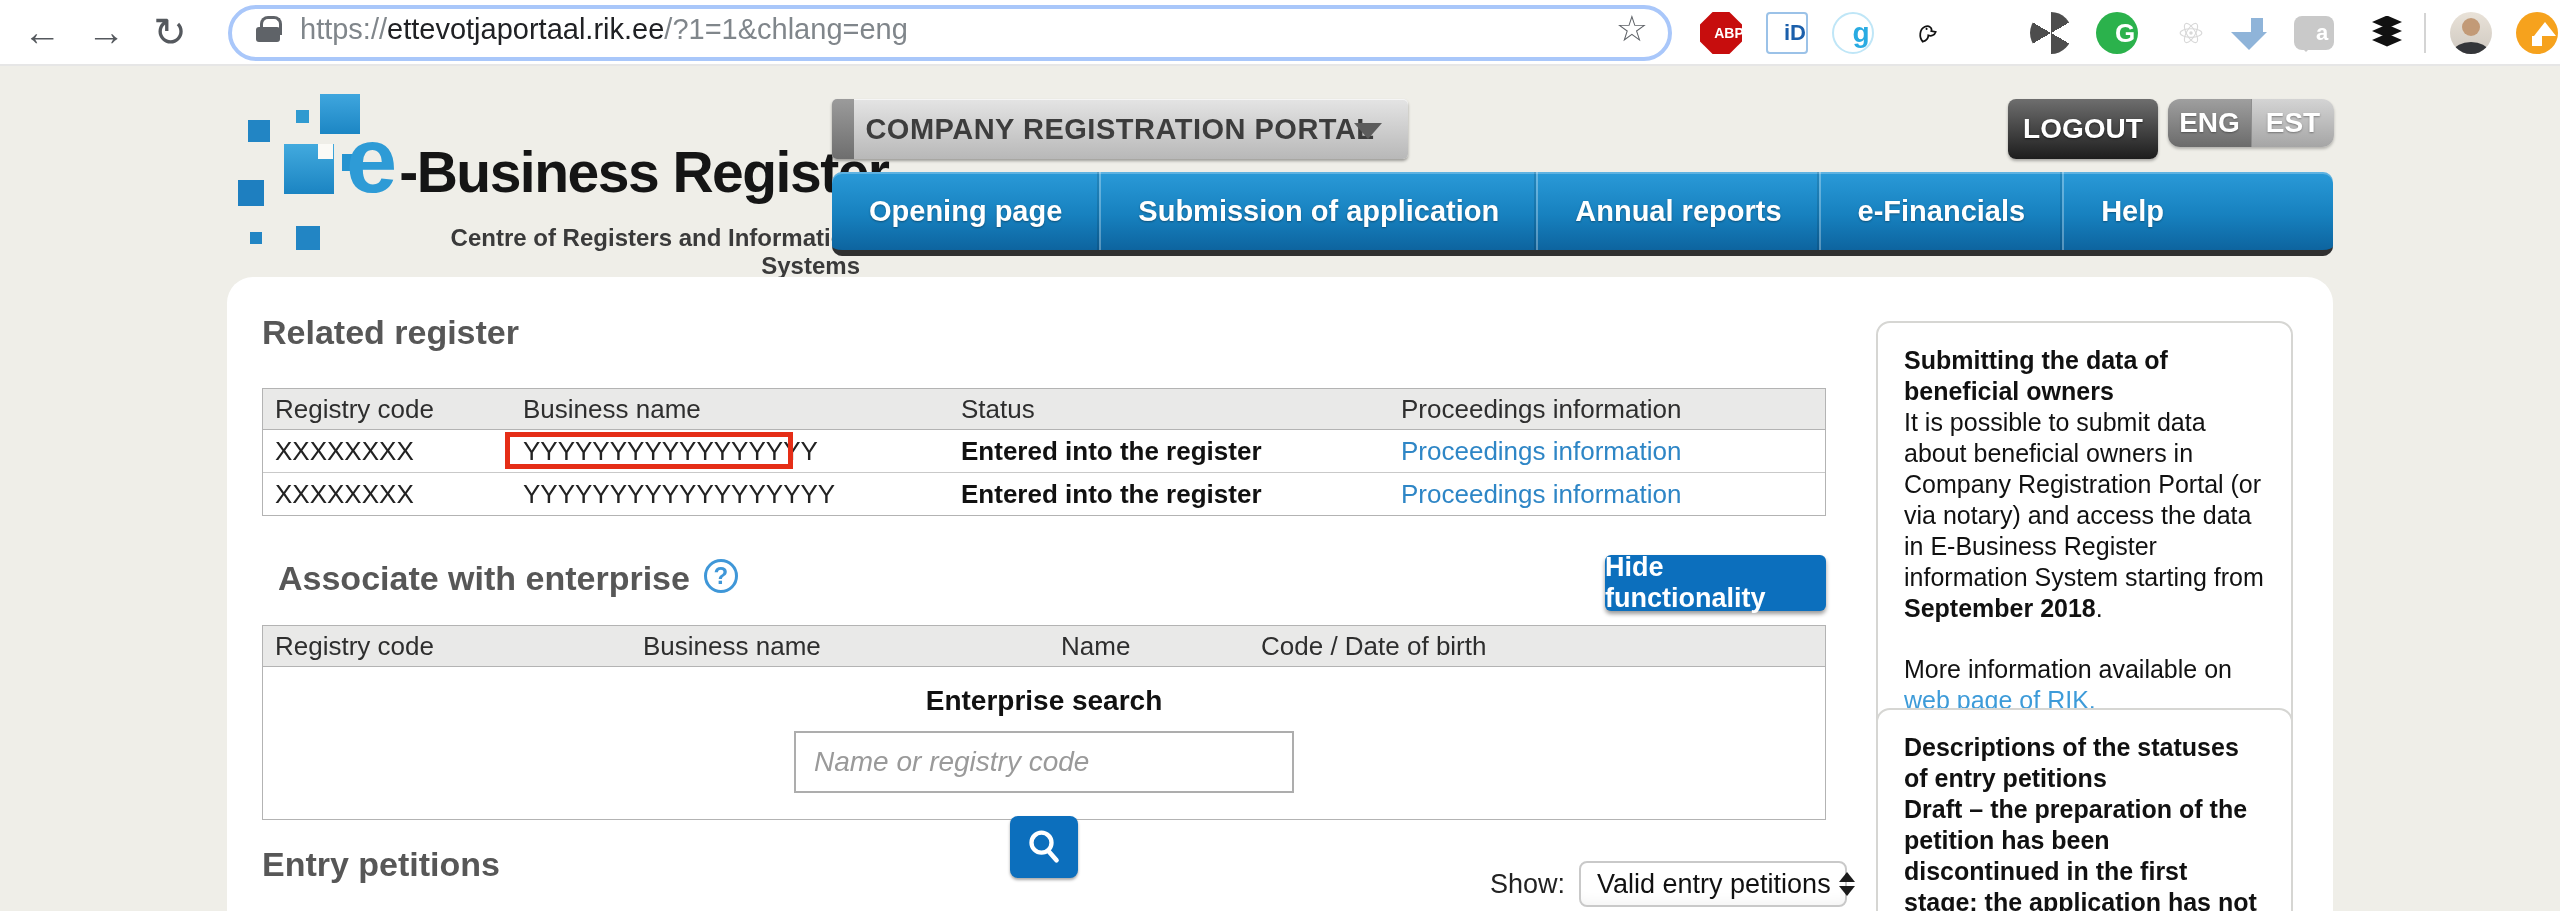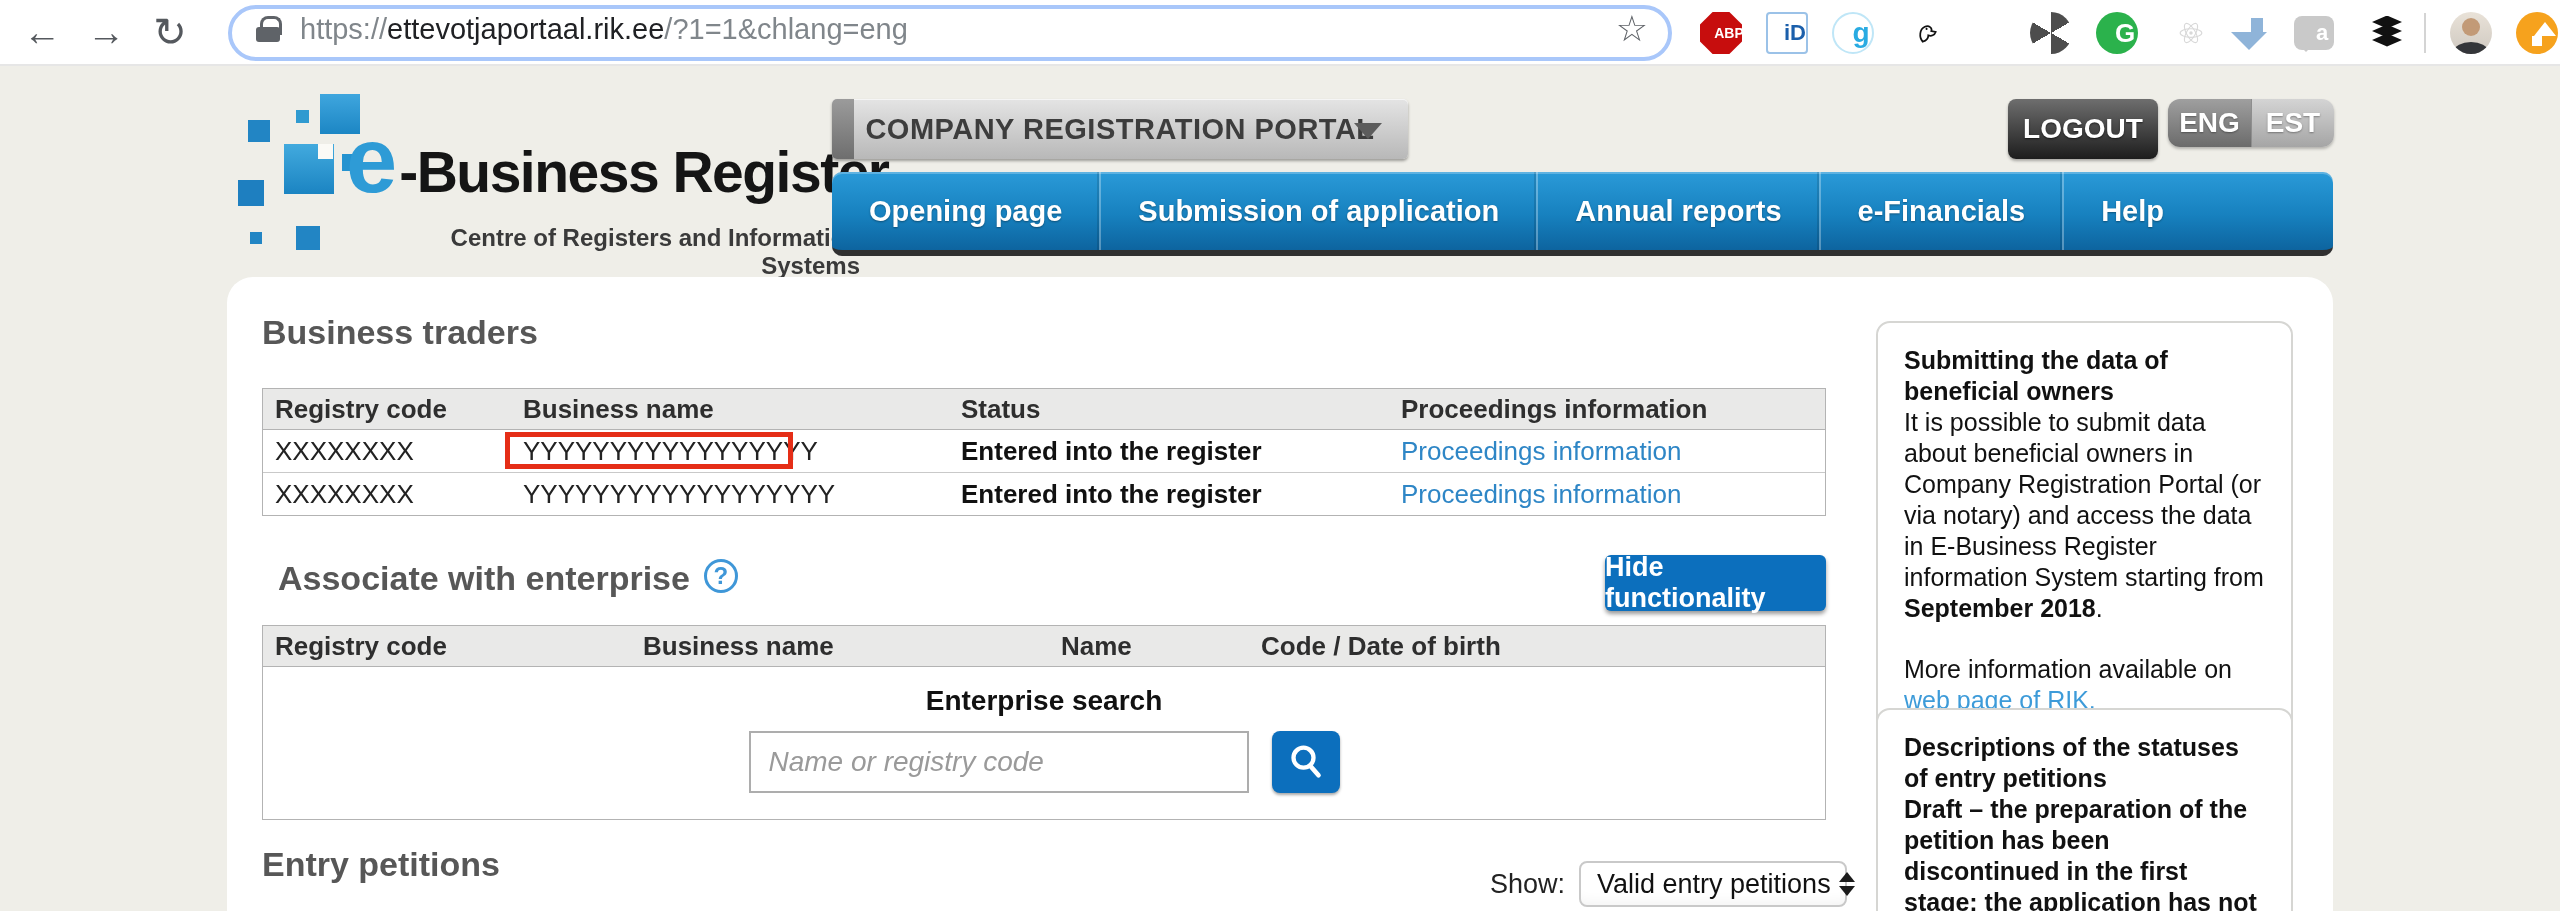--- a/index.html
+++ b/index.html
@@ -121,35 +121,35 @@
   .h-entry     { left:35px; top:568px; }
   .help-ic {
     width:34px; height:34px; margin-left:14px; border:3px solid #3f97d8; border-radius:50%;
     color:#3f97d8; font-size:24px; font-weight:bold;
     display:flex; align-items:center; justify-content:center; cursor:pointer;
   }
 
   .tbl { position:absolute; left:35px; width:1564px; border:1px solid #b3b3b3; background:#fff; }
   .tbl1 { top:111px; }
   .tbl2 { top:348px; }
-  .thead { display:grid; background:#e9e9e8; border-bottom:1px solid #b3b3b3;font-weight:bold; }
+  .thead { display:grid; background:#e9e9e8; border-bottom:1px solid #b3b3b3; }
   .tbl1 .thead, .tbl1 .trow { grid-template-columns:248px 438px 440px 438px; }
   .tbl2 .thead { grid-template-columns:368px 418px 200px 578px; }
   .thead div { font-size:26px; color:#2e2e2e; line-height:40px; padding-left:12px; white-space:nowrap; }
   .trow { display:grid; border-bottom:1px solid #c9c9c9; }
   .trow:last-child { border-bottom:none; }
   .trow div { font-size:26px; color:#222; line-height:42px; padding-left:12px; white-space:nowrap; }
   .trow .status { font-weight:bold; color:#111; }
   .trow .plink  { color:#2e86c6; cursor:pointer; }
   .cell-rel { position:relative; }
   .red-frame { position:absolute; left:-6px; top:2px; width:288px; height:37px; border:5px solid #e52e17; pointer-events:none; }
 
   .tbl2 .tbody { height:152px; position:relative; }
   .es-title { text-align:center; font-size:28px; font-weight:bold; color:#111; padding-top:18px; }
-  .es-row { display:flex; justify-content:center; align-items:center; margin-top:14px; gap:23px; }
+  .es-row { display:flex; justify-content:center; align-items:center; margin-top:14px; gap:23px;flex-direction:column; }
   .es-input { width:500px; height:62px; border:2px solid #adadad; background:#fff; font-family:"Liberation Sans",sans-serif; font-size:28px; font-style:italic; color:#333; padding:0 18px; }
   .es-input::placeholder { color:#9a9a9a; font-style:italic; }
   .es-btn { width:68px; height:62px; background:#0c6fbd; border:none; border-radius:8px; display:flex; align-items:center; justify-content:center; cursor:pointer; box-shadow:0 2px 3px rgba(0,0,0,.35); }
 
   .hide-btn {
     position:absolute; left:1378px; top:278px; width:221px; height:56px;
     background:#0c6fbd; border-radius:6px; color:#fff; font-size:27px; font-weight:bold;
     display:flex; align-items:center; justify-content:center; cursor:pointer;
     box-shadow:0 3px 4px rgba(0,0,0,.4);
   }
@@ -270,21 +270,21 @@
 <div class="mainnav">
   <div class="item">Opening page</div>
   <div class="item">Submission of application</div>
   <div class="item">Annual reports</div>
   <div class="item">e-Financials</div>
   <div class="item">Help</div>
 </div>
 
 <div class="panel">
 
-  <div class="h-section h-related">Business traders</div>
+  <div class="h-section h-related">Related register</div>
 
   <div class="tbl tbl1">
     <div class="thead">
       <div>Registry code</div>
       <div>Business name</div>
       <div>Status</div>
       <div>Proceedings information</div>
     </div>
     <div class="trow">
       <div>XXXXXXXX</div>

